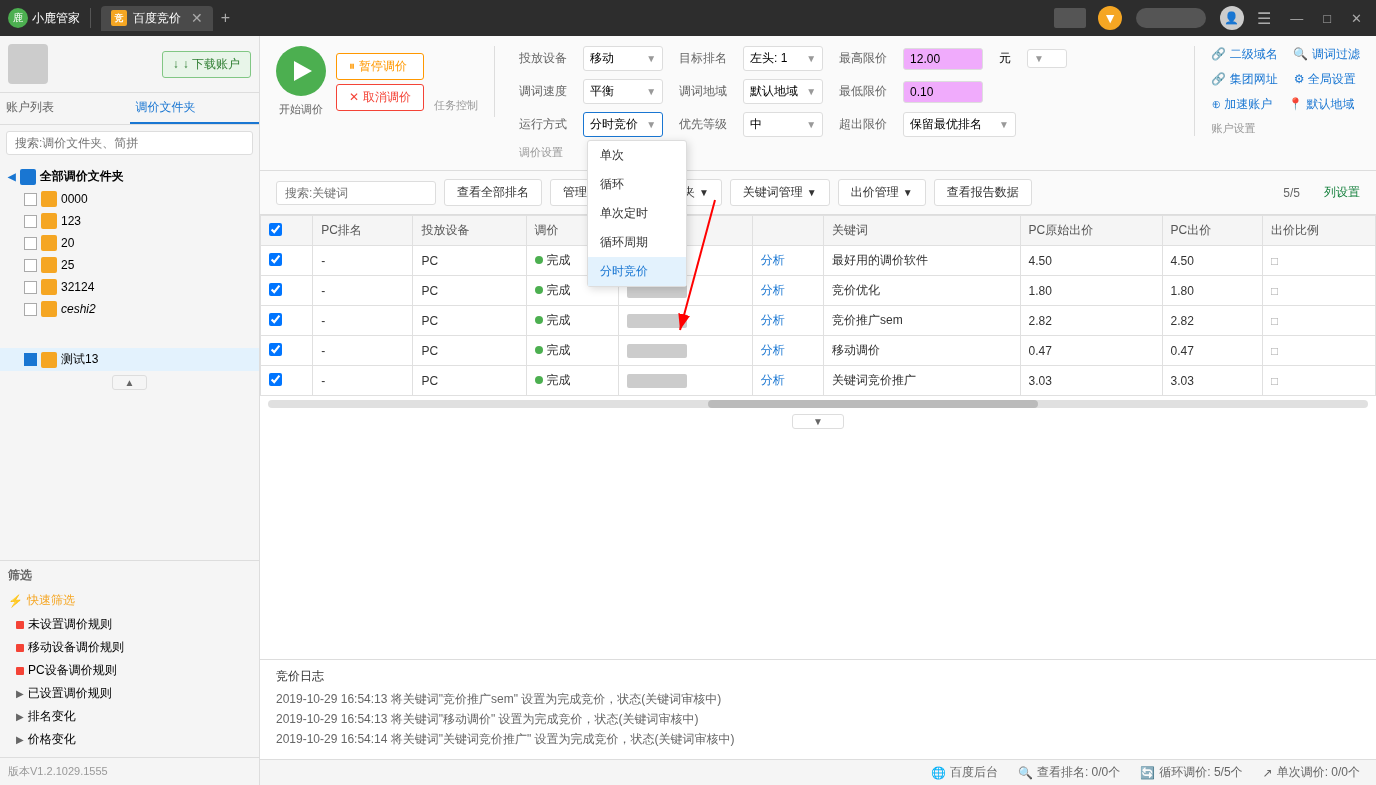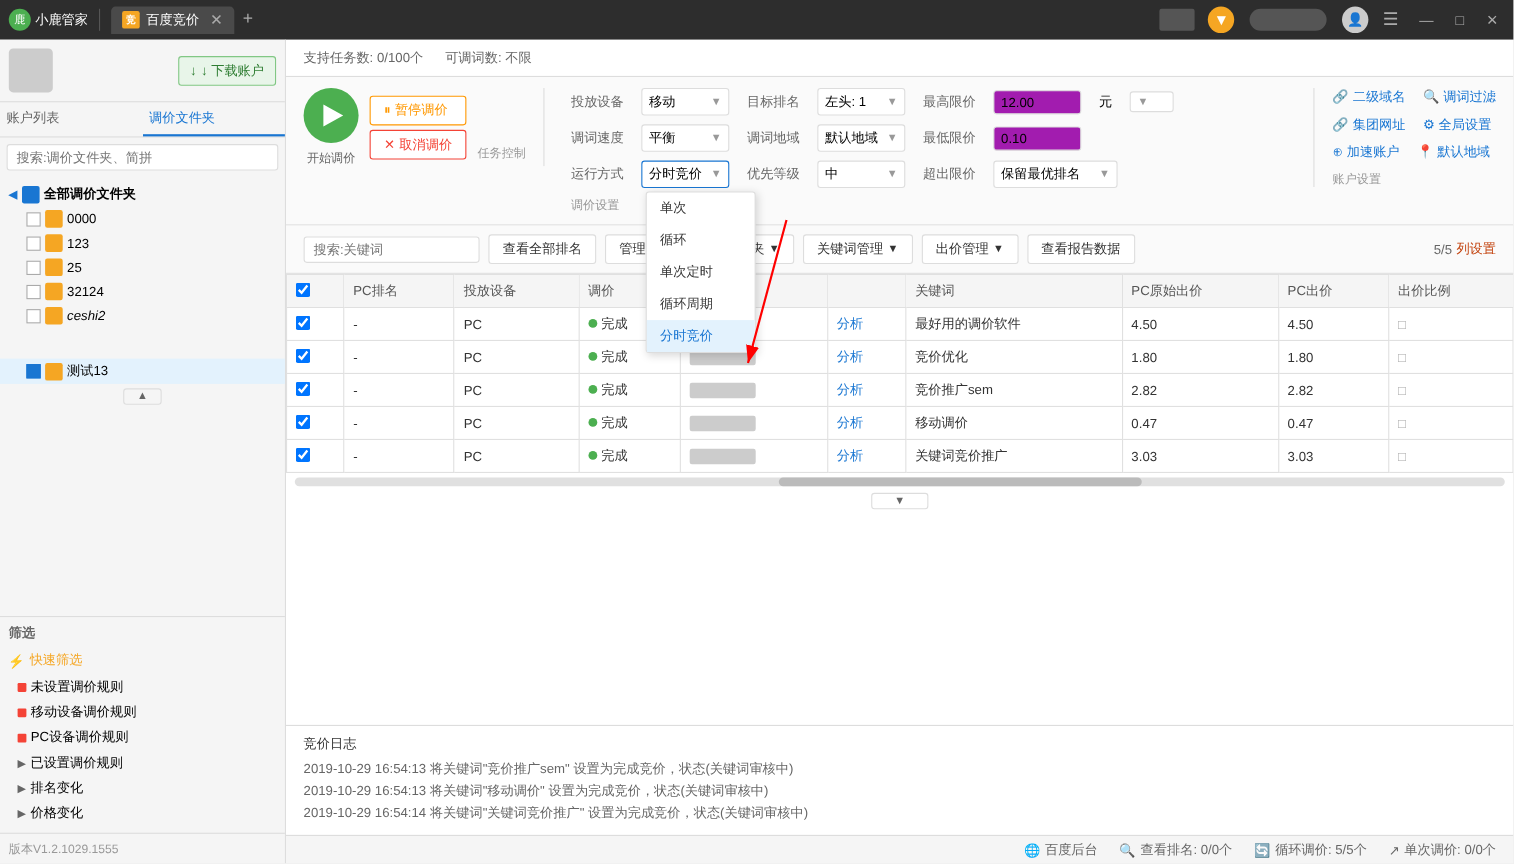--- a/index.html
+++ b/index.html
@@ -54,21 +54,21 @@
     
     .control-panel { background: #fafafa; border-bottom: 1px solid #ddd; padding: 10px 16px; flex-shrink: 0; }
     .task-control { display: flex; flex-direction: column; align-items: center; gap: 6px; }
     .start-btn { width: 50px; height: 50px; background: #4caf50; border-radius: 50%; display: flex; align-items: center; justify-content: center; cursor: pointer; }
     .start-btn-triangle { width: 0; height: 0; border-top: 10px solid transparent; border-bottom: 10px solid transparent; border-left: 18px solid #fff; margin-left: 4px; }
     .start-label { font-size: 11px; color: #666; }
     .action-btns { display: flex; flex-direction: column; gap: 4px; }
     .pause-btn { background: #fff; border: 1px solid #ff9800; color: #ff9800; padding: 4px 12px; border-radius: 3px; cursor: pointer; display: flex; align-items: center; gap: 4px; font-size: 12px; }
     .cancel-btn { background: #fff; border: 1px solid #f44336; color: #f44336; padding: 4px 12px; border-radius: 3px; cursor: pointer; display: flex; align-items: center; gap: 4px; font-size: 12px; }
     .setting-label { color: #666; font-size: 12px; white-space: nowrap; }
-    .setting-input { padding: 3px 6px; border: 1px solid #ddd; border-radius: 3px; font-size: 12px; background: #a21caf; width: 80px; }
+    .setting-input { padding: 3px 6px; border: 1px solid #ddd; border-radius: 3px; font-size: 12px; background: #f0abfc; width: 80px; }
 
     
     .dropdown-menu { position: absolute; background: #fff; border: 1px solid #ddd; border-radius: 3px; box-shadow: 2px 2px 8px rgba(0,0,0,0.15); z-index: 100; min-width: 100px; }
     .dropdown-item { padding: 6px 12px; cursor: pointer; color: #333; font-size: 12px; }
     .dropdown-item.selected { background: #e3f2fd; color: #1976d2; }
 
     
     .toolbar { display: flex; align-items: center; gap: 8px; padding: 8px 16px; background: #fafafa; border-bottom: 1px solid #ddd; flex-shrink: 0; }
     .search-kw { padding: 4px 8px; border: 1px solid #ddd; border-radius: 3px; font-size: 12px; width: 160px; }
     .toolbar-btn { padding: 4px 12px; border: 1px solid #ddd; border-radius: 3px; background: #fff; cursor: pointer; font-size: 12px; color: #333; display: flex; align-items: center; gap: 4px; }
@@ -167,20 +167,25 @@
           <span>0000</span>
         </div>
         <div class="tree-item" style="padding-left:24px;">
           <div class="checkbox"></div>
           <div class="folder-icon"></div>
           <span>123</span>
         </div>
         <div class="tree-item" style="padding-left:24px;">
           <div class="checkbox"></div>
           <div class="folder-icon"></div>
+          <span>20</span>
+        </div>
+        <div class="tree-item" style="padding-left:24px;">
+          <div class="checkbox"></div>
+          <div class="folder-icon"></div>
           <span>25</span>
         </div>
         <div class="tree-item" style="padding-left:24px;">
           <div class="checkbox"></div>
           <div class="folder-icon"></div>
           <span>32124</span>
         </div>
         <div class="tree-item" style="padding-left:24px;font-style:italic;">
           <div class="checkbox"></div>
           <div class="folder-icon"></div>
@@ -229,24 +234,20 @@
           <span style="font-size:10px; color:#666;">▶</span>
           <span>价格变化</span>
         </div>
       </div>
 
       <div class="sidebar-version">版本V1.2.1029.1555</div>
     </div>
 
     <div class="content">
 
-      <div class="info-bar">
-        <span>支持任务数: 0/100个</span>
-        <span>可调词数: 不限</span>
-      </div>
 
       <div class="control-panel">
         <div class="control-area">
 
           <div class="task-control-section">
             <div class="task-control">
               <div class="start-btn">
                 <div class="start-btn-triangle"></div>
               </div>
               <span class="start-label">开始调价</span>
@@ -365,21 +366,21 @@
         </button>
         <button class="toolbar-btn">
           <span>出价管理</span>
           <span class="arrow">▼</span>
         </button>
         <button class="toolbar-btn">
           <span>查看报告数据</span>
         </button>
         <div class="toolbar-right">
           <span>5/5</span>
-          <span style="cursor:pointer; color:#c2410c;">列设置</span>
+          <span style="cursor:pointer; color:#15803d;margin-left:20px;">列设置</span>
         </div>
       </div>
 
       <div class="table-container">
         <table>
           <thead>
             <tr>
               <th><input type="checkbox" checked="" style=""></th>
               <th><span>PC排名</span></th>
               <th><span>投放设备</span></th>

